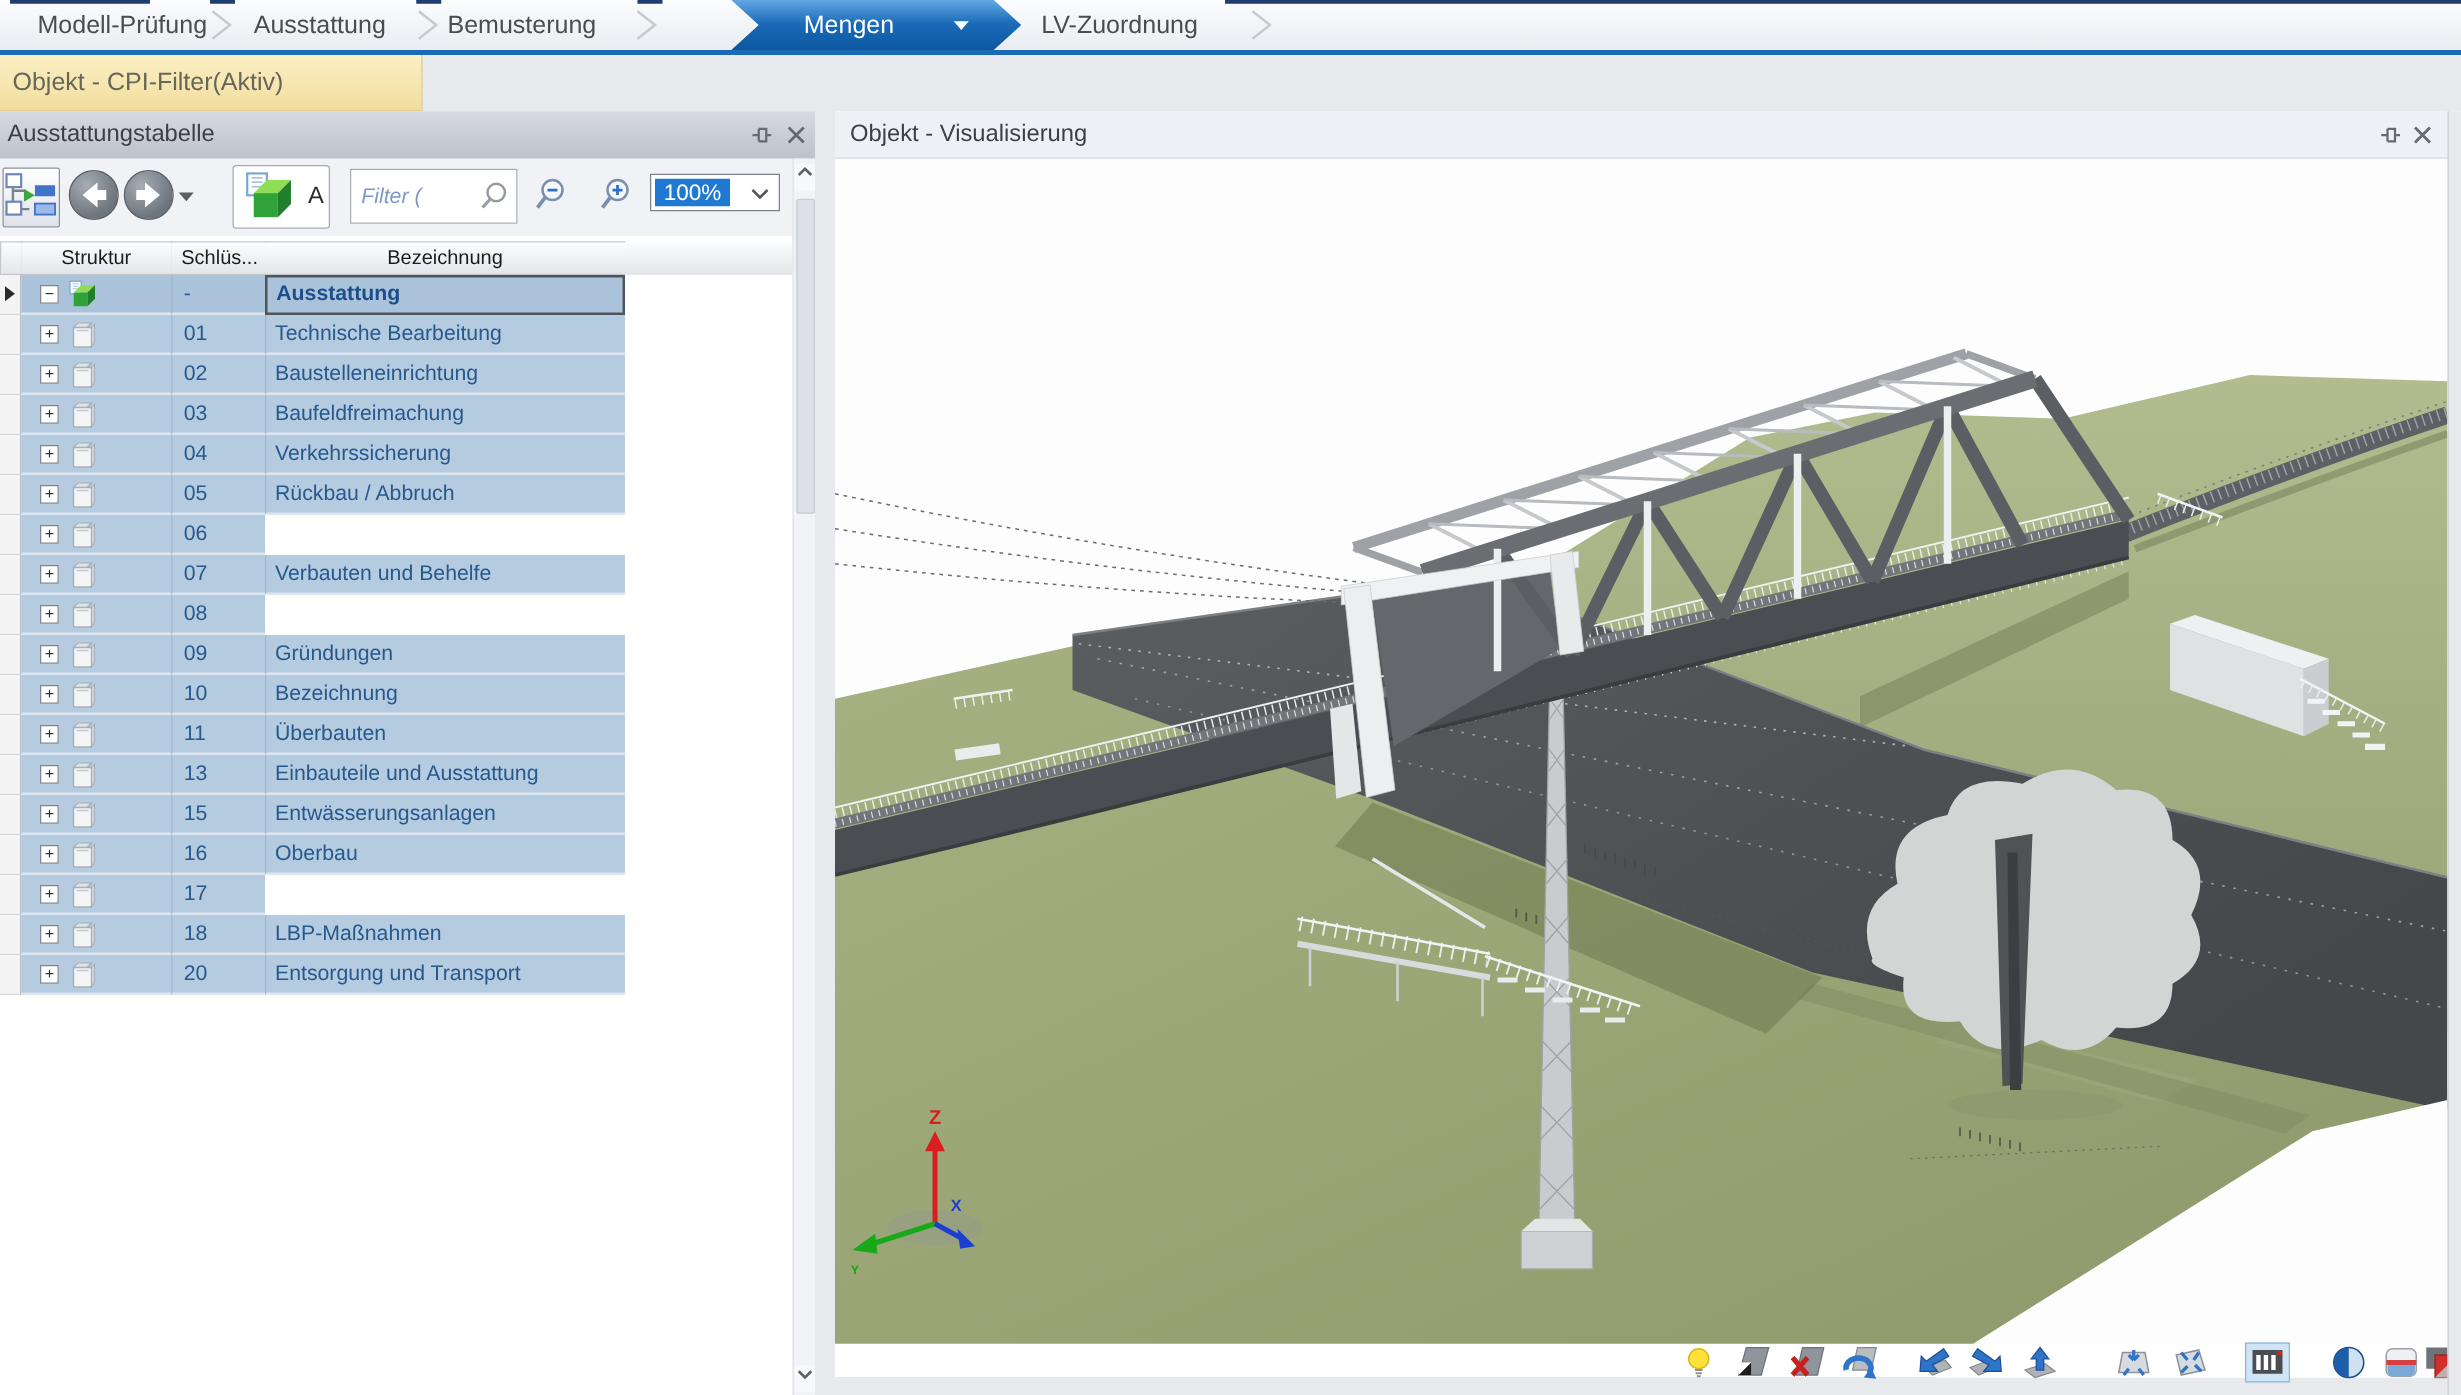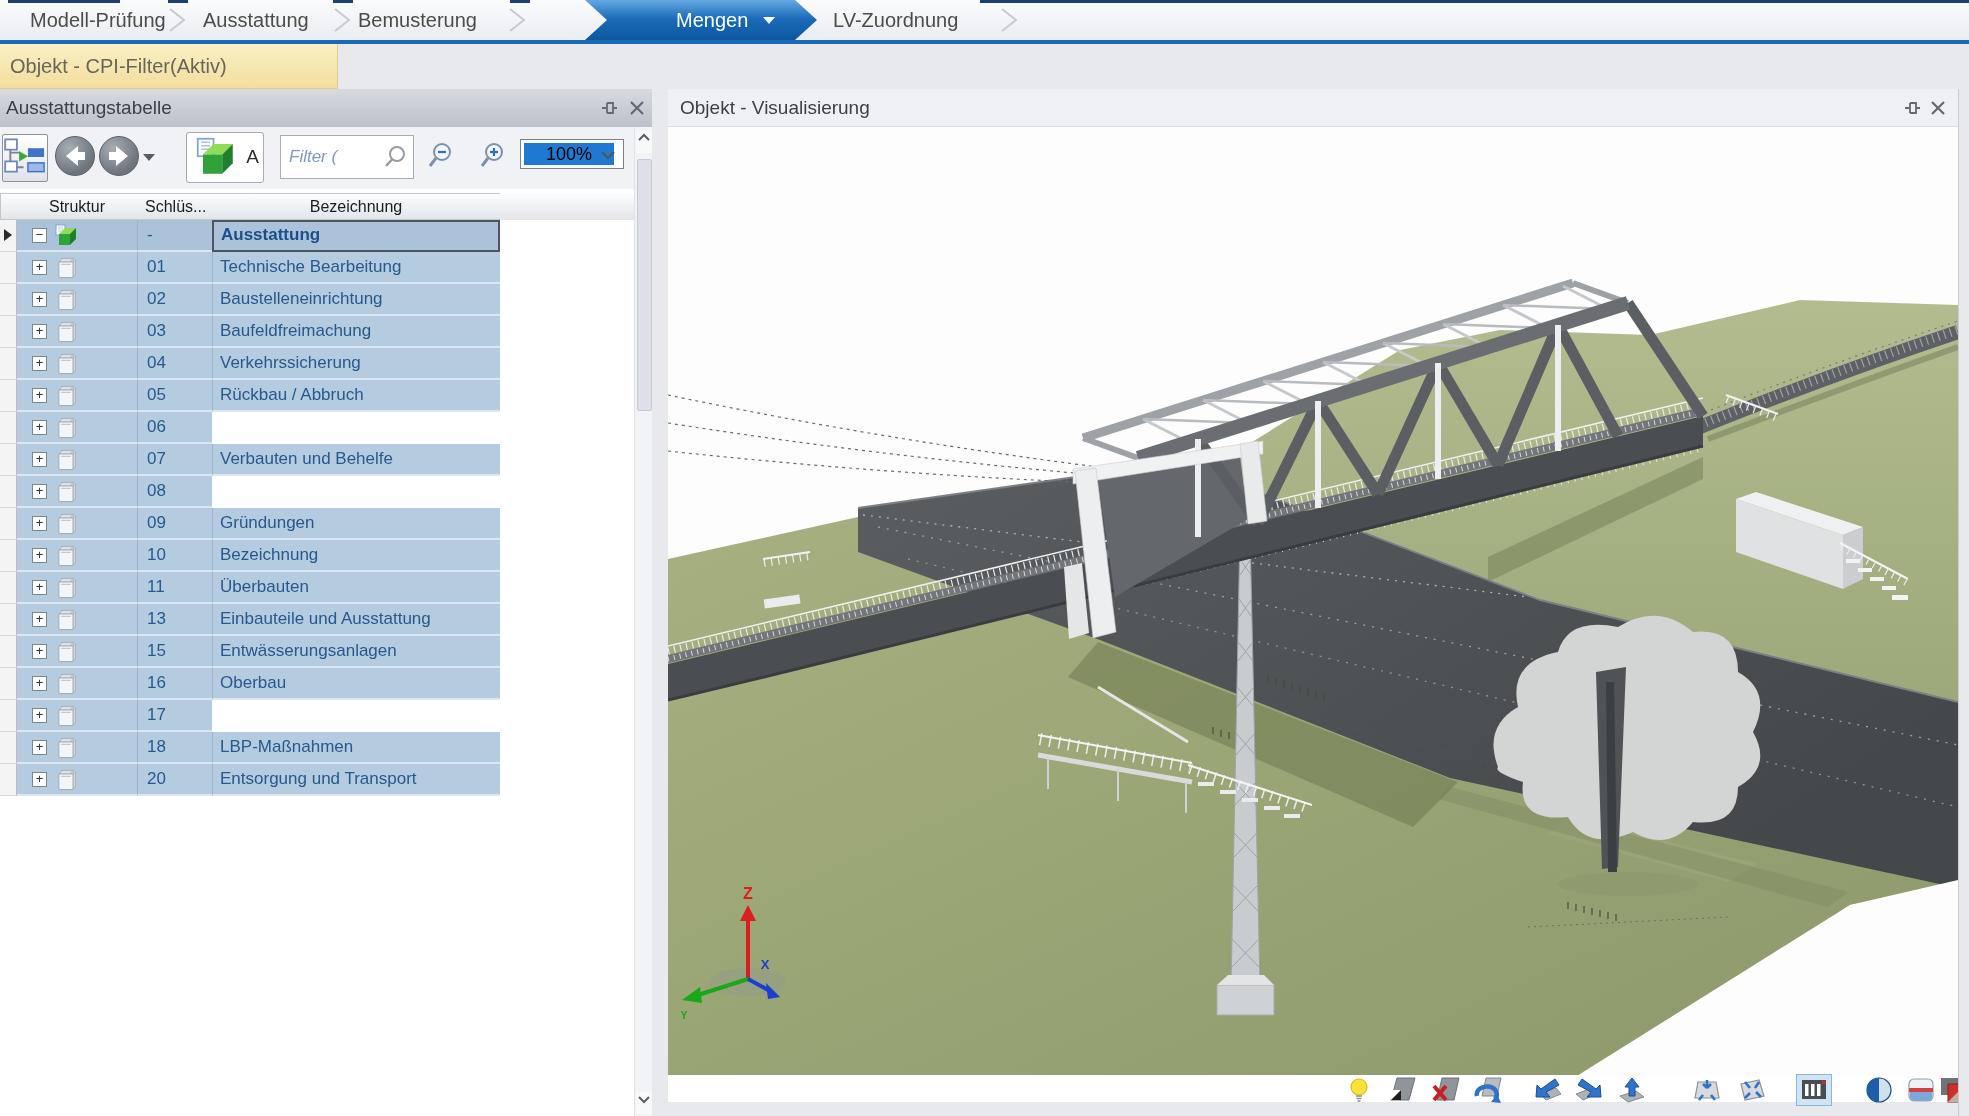--- a/index.html
+++ b/index.html
@@ -11,21 +11,21 @@
           background:linear-gradient(#fbfcfe,#e9ecf1);}
   .blue-underline{position:absolute;left:0;top:40px;width:1969px;height:4px;background:#1a6ab6;}
   .topseg{position:absolute;top:0;height:3px;background:#1e3f6f;}
   .wtab{position:absolute;top:0;height:40px;line-height:40px;font-size:20px;color:#4c4c4c;white-space:nowrap;cursor:default;}
   .chevsep{position:absolute;top:7px;}
   .wtab-active{position:absolute;left:585px;top:0;width:232px;height:40px;
       background:linear-gradient(#62a8e2,#1a6ab8 48%,#0eberr);
       background:linear-gradient(#62a8e2,#1a6ab8 48%,#0d57a0);
       clip-path:polygon(0 0,210px 0,100% 50%,210px 100%,0 100%,22px 50%);
       color:#fff;}
-  .wtab-active .lbl{position:absolute;left:58px;top:0;line-height:40px;font-size:20px;margin-left:33px;}
+  .wtab-active .lbl{position:absolute;left:58px;top:0;line-height:40px;font-size:20px;}
   .wtab-active .caret{position:absolute;left:178px;top:17px;width:0;height:0;
       border-left:6px solid transparent;border-right:6px solid transparent;border-top:7px solid #fff;}
   
   .badge{position:absolute;left:0;top:44px;width:338px;height:45px;box-sizing:border-box;
       background:linear-gradient(#fbf0c4,#f2dd9e);border-right:1px solid #e0cc8c;border-bottom:1px solid #e0cc8c;
       color:#67665b;font-size:20px;line-height:45px;padding-left:10px;}
   
   .lpanel{position:absolute;left:0;top:89px;width:652px;height:1027px;background:#fff;}
   .lp-head{position:absolute;left:0;top:0;width:652px;height:38px;
       background:linear-gradient(#d6dae0,#bcc1cb);color:#3c3f45;font-size:19px;line-height:38px;
@@ -46,21 +46,21 @@
       border:1px solid #a9aeb6;border-radius:0;box-sizing:border-box;}
   .filter-input{position:absolute;left:6px;top:5px;width:90px;height:30px;border:0;outline:none;
       font-family:"Liberation Sans",sans-serif;font-size:17px;color:#333;background:transparent;}
   .filter-input::placeholder{font-style:italic;color:#7e97c4;opacity:1;}
   .filter-mag{position:absolute;right:6px;top:9px;}
   .zoomico{position:absolute;top:15px;}
   .z-out{left:426px;} .z-in{left:478px;}
   .zoomdd{position:absolute;left:520px;top:12px;width:104px;height:30px;border:1px solid #7c828b;
       background:#fff;box-sizing:border-box;}
   .zoomval{position:absolute;left:3px;top:3px;height:22px;line-height:22px;background:#1f78d1;
-      color:#000000;font-size:18px;padding:0 22px;}
+      color:#ffffff;font-size:18px;padding:0 7px;}
   .zoomdd .zchev{position:absolute;right:8px;top:11px;}
   .vscroll{position:absolute;left:634px;top:38px;width:18px;height:989px;background:#f2f3f6;border-left:1px solid #e0e3e8;box-sizing:border-box;}
   .vs-btn{position:absolute;left:1px;width:16px;height:22px;background:#f7f8fa;text-align:center;}
   .vs-up{top:4px;} .vs-down{bottom:2px;}
   .vs-thumb{position:absolute;left:2px;top:32px;width:13px;height:250px;background:#dde1e7;border:1px solid #c6cbd3;border-radius:2px;}
   
   .thead{position:absolute;left:0;top:104px;height:27px;}
   .th{position:absolute;top:0;height:27px;line-height:26px;box-sizing:border-box;text-align:center;
       font-size:16px;color:#1c1c1c;background:linear-gradient(#fcfdfe,#e3e5ea);
       border:1px solid #c3c6cc;border-left:0;}

